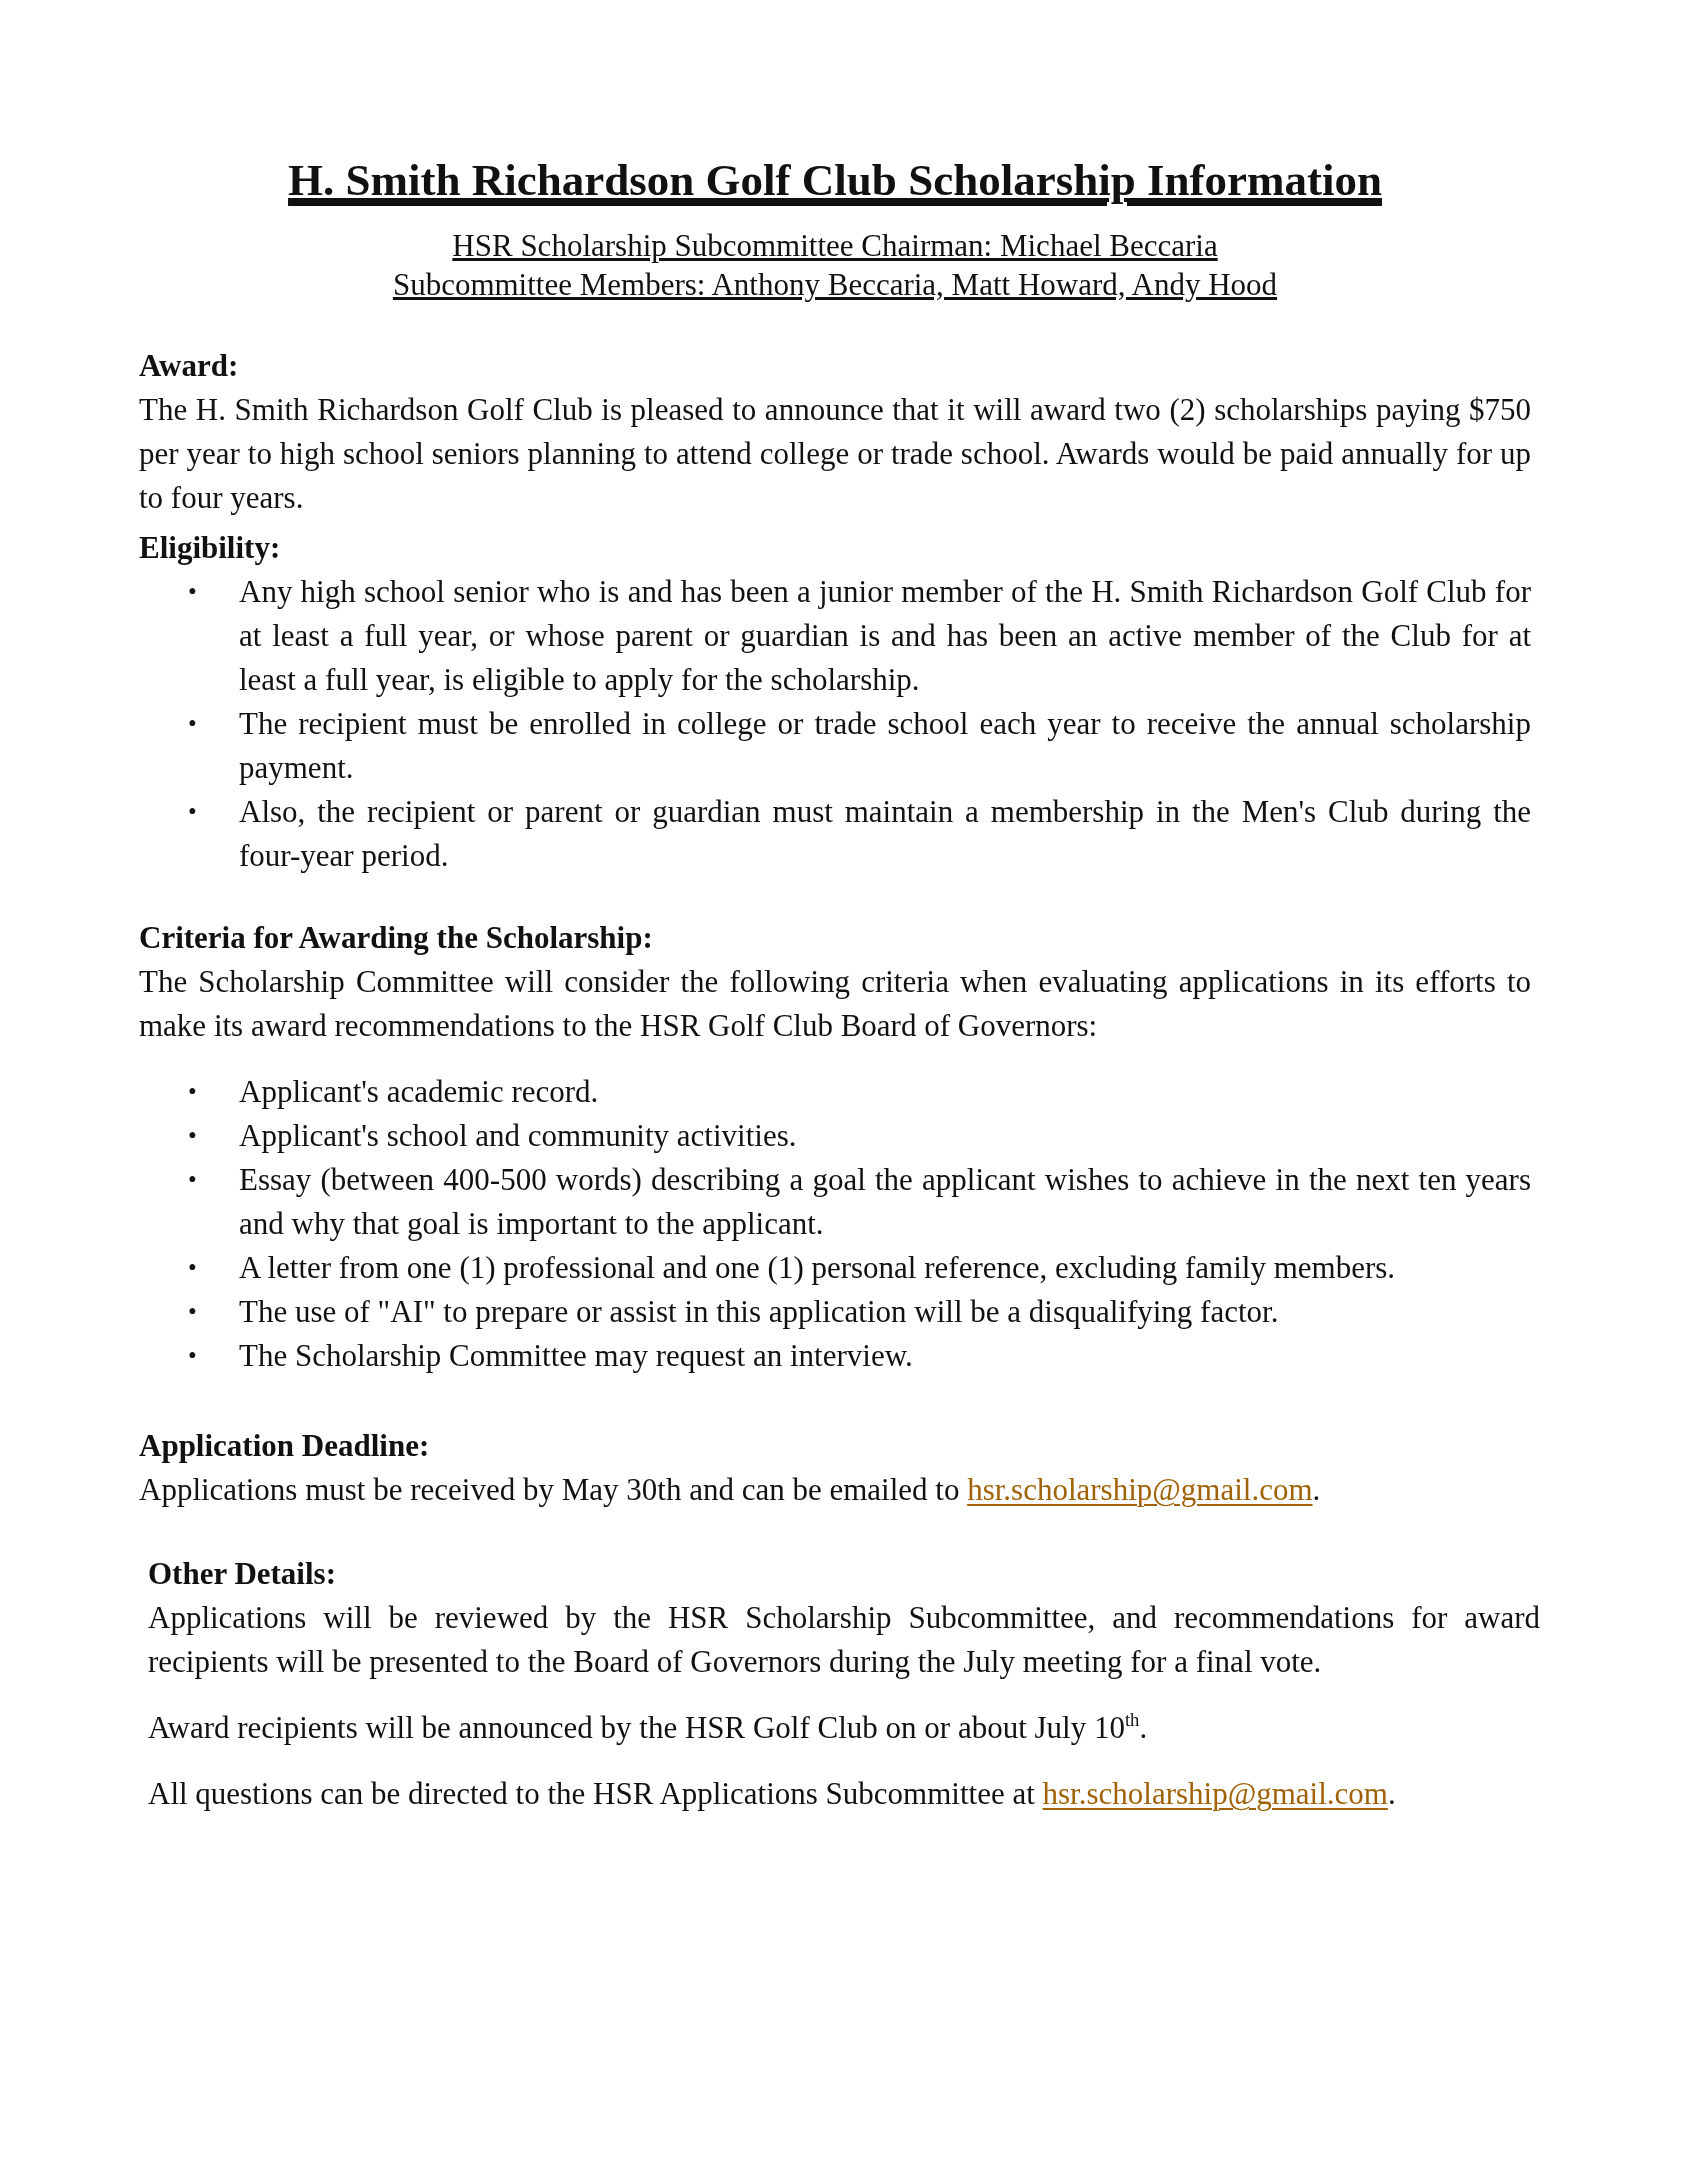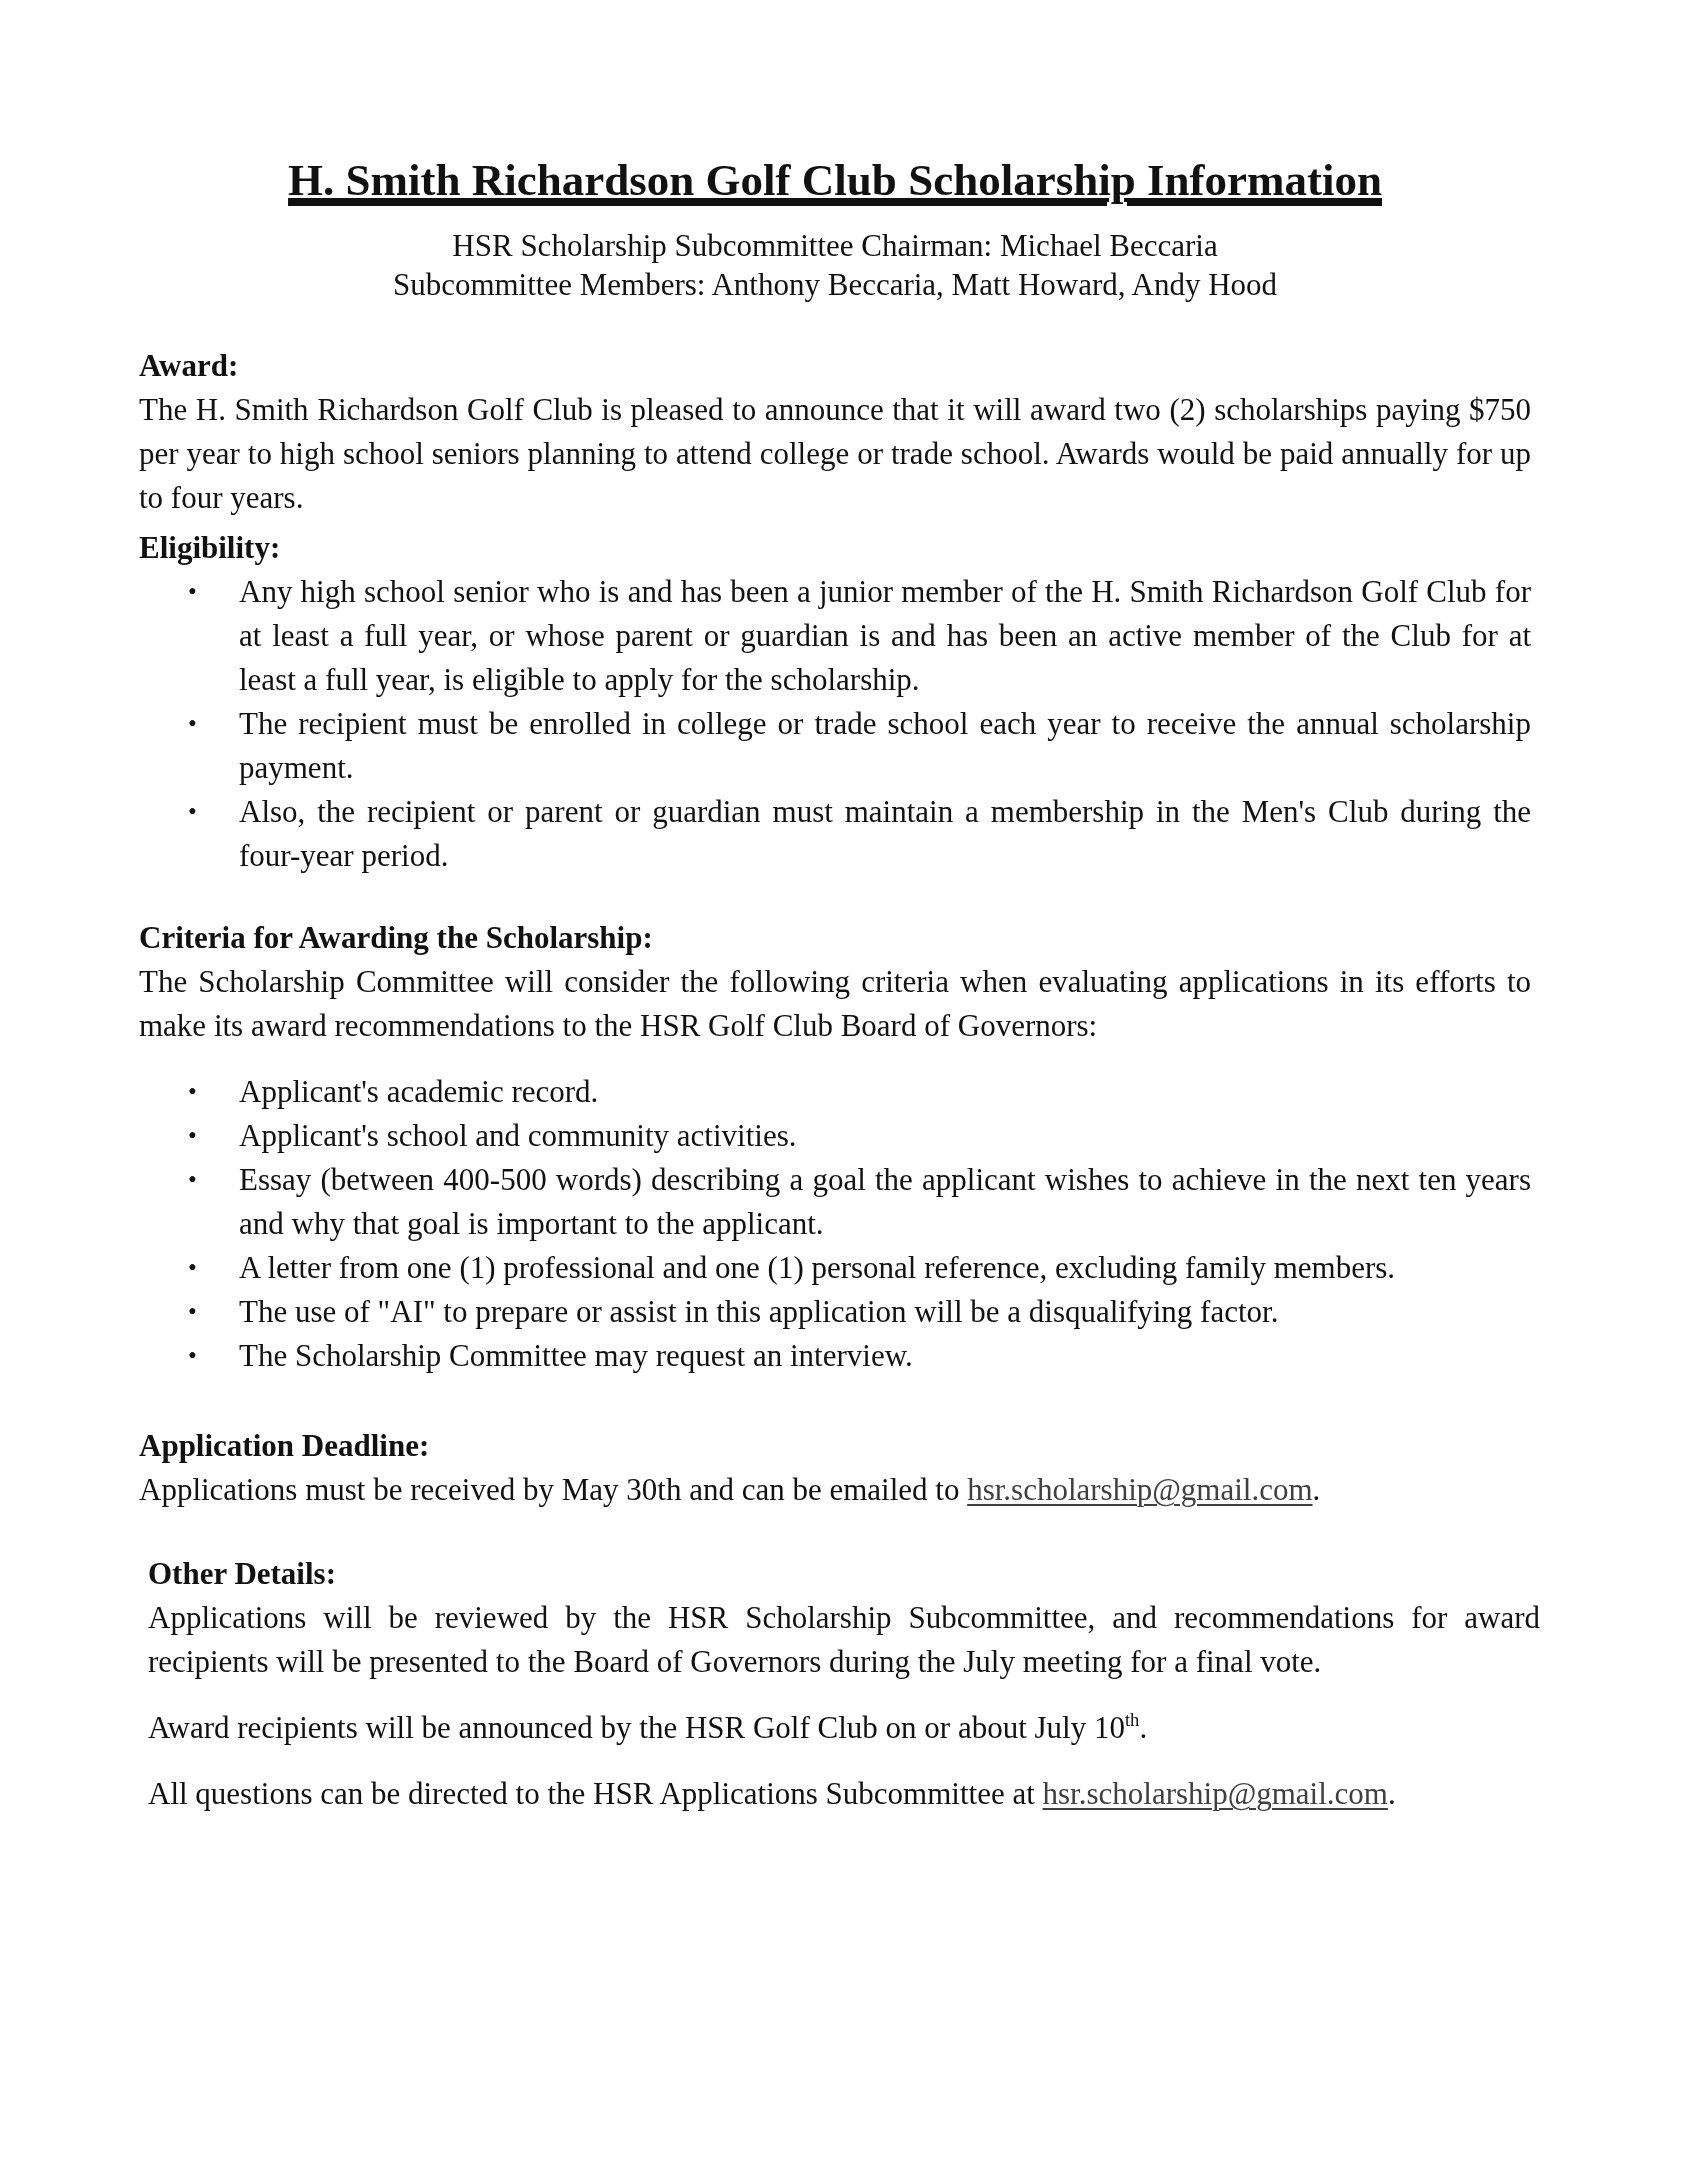--- a/index.html
+++ b/index.html
@@ -2,28 +2,28 @@
 <html style="font-size:13.5px"><head>
 <meta charset="utf-8">
 <style>
   html, body { margin: 0; padding: 0; background: #ffffff; }
   body { width: 1687px; height: 2183px; position: relative; overflow: hidden;
          font-family: "Liberation Serif", "DejaVu Serif", serif; color: #111111; }
   .page { position: absolute; left: 139px; top: 0; width: 1392px; }
   .title { position: absolute; left: 0; width: 1392px; top: 151px; text-align: center;
            font-weight: bold; font-size: 45px; line-height: 59px; text-decoration: underline; }
   .title span { text-decoration: underline; text-decoration-thickness: 4.2px; text-underline-offset: 6.7px; }
-  .sub { position: absolute; left: 0; width: 1392px; text-align: center; font-size: 31px; line-height: 39px; }
+  .sub { position: absolute; left: 0; width: 1392px; text-align: center; font-size: 31px; line-height: 39px; text-decoration: underline; }
   .block { position: absolute; left: 0; width: 1392px; font-size: 31px; line-height: 44px; }
   .h { font-weight: bold; }
   .just { text-align: justify; text-align-last: left; }
   ul { list-style: none; margin: 0; padding: 0; }
   li { position: relative; padding-left: 100px; text-align: justify; text-align-last: left; }
   li .bullet { position: absolute; left: 49px; top: 0; font-size: 25px; }
-  a.link { color: #404040; text-decoration: underline; text-decoration-thickness: 1.7px; text-underline-offset: 4.2px; }
+  a.link { color: #a16207; text-decoration: underline; text-decoration-thickness: 1.7px; text-underline-offset: 4.2px; }
   sup { font-size: 18.6px; line-height: 0; vertical-align: 11.8px; }
 </style>
 </head>
 <body>
 
 <div class="page">
 
   <div class="title"><span>H. Smith Richardson Golf Club Scholarship Information</span></div>
 
   <div class="sub" style="top:226px;">HSR Scholarship Subcommittee Chairman:  Michael Beccaria</div>

